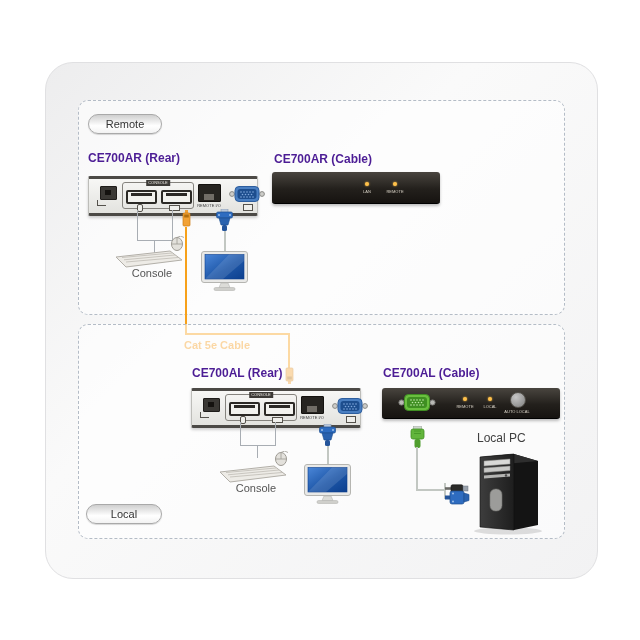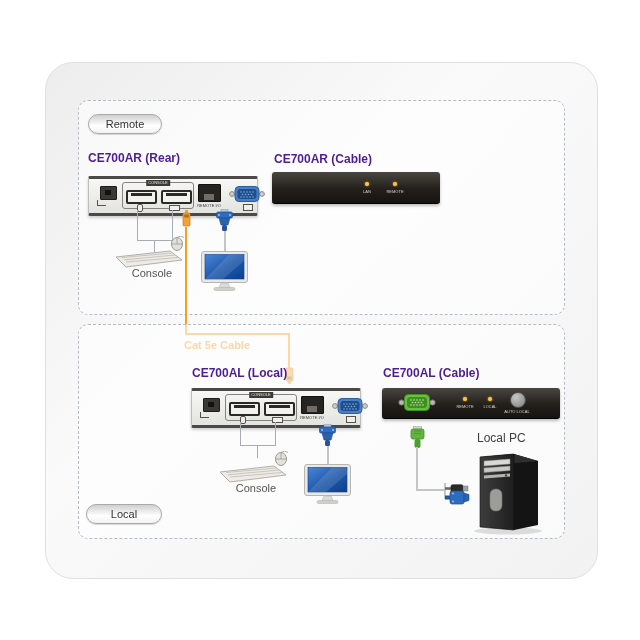--- a/index.html
+++ b/index.html
@@ -177,21 +177,21 @@
       <rect x="3" y="14" width="3" height="4" fill="#f2a236"></rect>
       <rect x="1" y="2" width="7" height="13" rx="1" fill="#f2a236" stroke="#cd7d12" stroke-width="0.7"></rect>
       <rect x="2.2" y="10.5" width="4.6" height="3" fill="#b06f10"></rect>
     </svg>
   </div>
   <div class="abs orange-text" style="left:184px;top:339px;">Cat 5e Cable</div>
 
   <div class="abs dashed-box" style="left:78px;top:324px;width:485px;height:213px;"></div>
   <div class="abs pill" style="left:86px;top:504px;width:74px;"><span>Local</span></div>
 
-  <div class="abs title" style="left:192px;top:366px;">CE700AL (Local)</div>
+  <div class="abs title" style="left:192px;top:366px;">CE700AL (Rear)</div>
 
   <div class="abs device-rear" style="left:191px;top:388px;">
     <div class="abs power-port">
         <i></i>
       </div>
     <div class="abs power-tail"></div>
     <div class="abs usb-frame">
       <span class="console-tag">CONSOLE</span>
       <div class="usb-port" style="left:3px;">
           <i></i>

